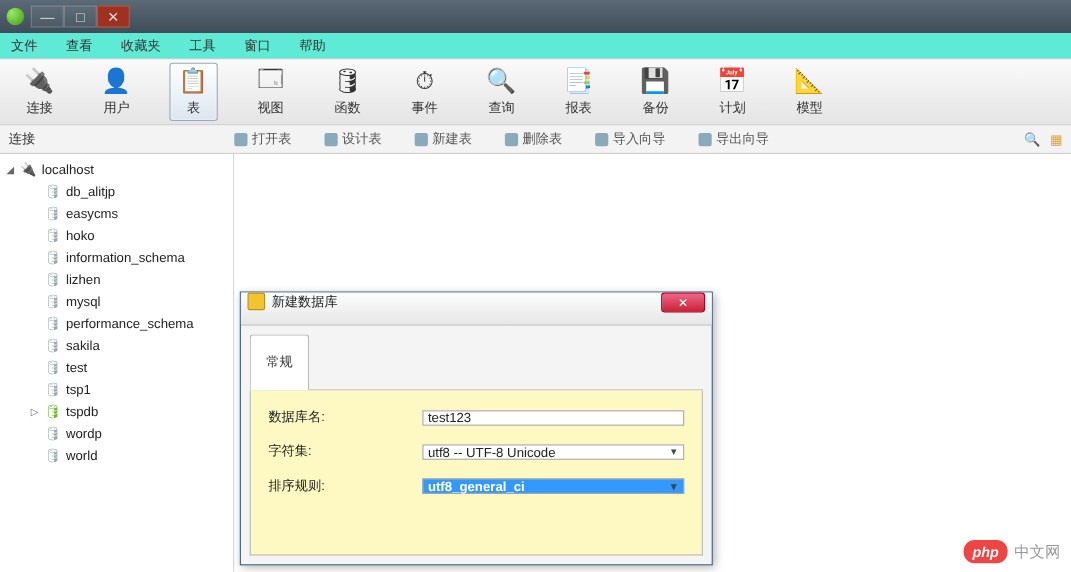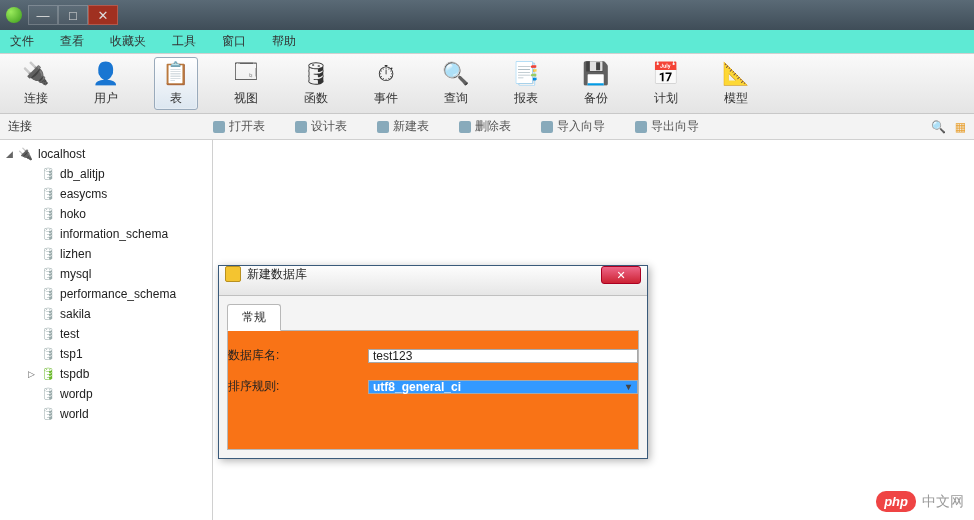--- a/index.html
+++ b/index.html
@@ -39,22 +39,22 @@
 
 .main { flex: 1; background: #fff; position: relative; }
 
 .dialog { position: absolute; left: 218px; top: 265px; width: 430px; background: #f4f4f4; border: 1px solid #3a5a7a; box-shadow: 2px 2px 8px rgba(0,0,0,0.3); }
 .dlg-title { height: 30px; background: linear-gradient(#fdfdfd, #e6e6e6); border-bottom: 1px solid #c0c0c0; display: flex; align-items: flex-start; padding: 0 6px; }
 .dlg-title .dico { width: 16px; height: 16px; background: #f4c430; border: 1px solid #b89020; border-radius: 2px; margin-right: 6px; }
 .dlg-title .txt { flex: 1; color: #222; }
 .dlg-title .close { width: 40px; height: 18px; background: linear-gradient(#e68, #c23); border: 1px solid #a02; border-radius: 3px; color: #fff; display: flex; align-items: center; justify-content: center; font-size: 11px; }
 .dlg-body { padding: 8px; }
 .tabstrip { display: flex; border-bottom: 1px solid #b8b8b8; }
-.tab { padding: 4px 14px; background: #fff; border: 1px solid #b8b8b8; border-bottom: 1px solid #fff; margin-bottom: -1px; border-radius: 3px 3px 0 0; color: #333; }
-.form { background: #f97316; border: 1px solid #b8b8b8; border-top: none; padding: 16px 0 40px; }
+.tab { padding: 16px 14px; background: #fff; border: 1px solid #b8b8b8; border-bottom: 1px solid #fff; margin-bottom: -1px; border-radius: 3px 3px 0 0; color: #333; }
+.form { background: #fef9c3; border: 1px solid #b8b8b8; border-top: none; padding: 16px 16px 40px; }
 .frow { display: flex; align-items: center; margin-bottom: 14px; }
 .frow label { width: 140px; color: #222; }
 .frow .inp { flex: 1; height: 14px; border: 1px solid #a8a8a8; background: #fff; padding: 0 4px; display: flex; align-items: center; color: #222; position: relative; text-align: center; }
 .frow .inp.sel::after { content: "▾"; position: absolute; right: 6px; color: #444; font-size: 10px; }
 .frow .inp.hl { background: #3399ff; color: #fff; font-weight: bold; }
 
 .watermark { position: absolute; right: 10px; bottom: 8px; display: flex; align-items: center; gap: 6px; }
 .watermark .badge { background: #ef4444; color: #fff; font-weight: bold; padding: 3px 8px; border-radius: 10px; font-size: 13px; font-style: italic; }
 .watermark .wtxt { color: #999; font-size: 14px; }
 .small-ico { width:12px; height:12px; background:#8ab; display:inline-block; border-radius:2px; }
@@ -228,20 +228,24 @@
   <div class="dlg-body">
     <div class="tabstrip">
       <div class="tab">常规</div>
     </div>
     <div class="form">
       <div class="frow">
         <label>数据库名:</label>
         <div class="inp">test123</div>
       </div>
       <div class="frow">
+        <label>字符集:</label>
+        <div class="inp sel">utf8 -- UTF-8 Unicode</div>
+      </div>
+      <div class="frow">
         <label>排序规则:</label>
         <div class="inp sel hl">utf8_general_ci</div>
       </div>
     </div>
   </div>
 </div>
 
 <div class="watermark">
   <div class="badge">php</div>
   <div class="wtxt">中文网</div>

